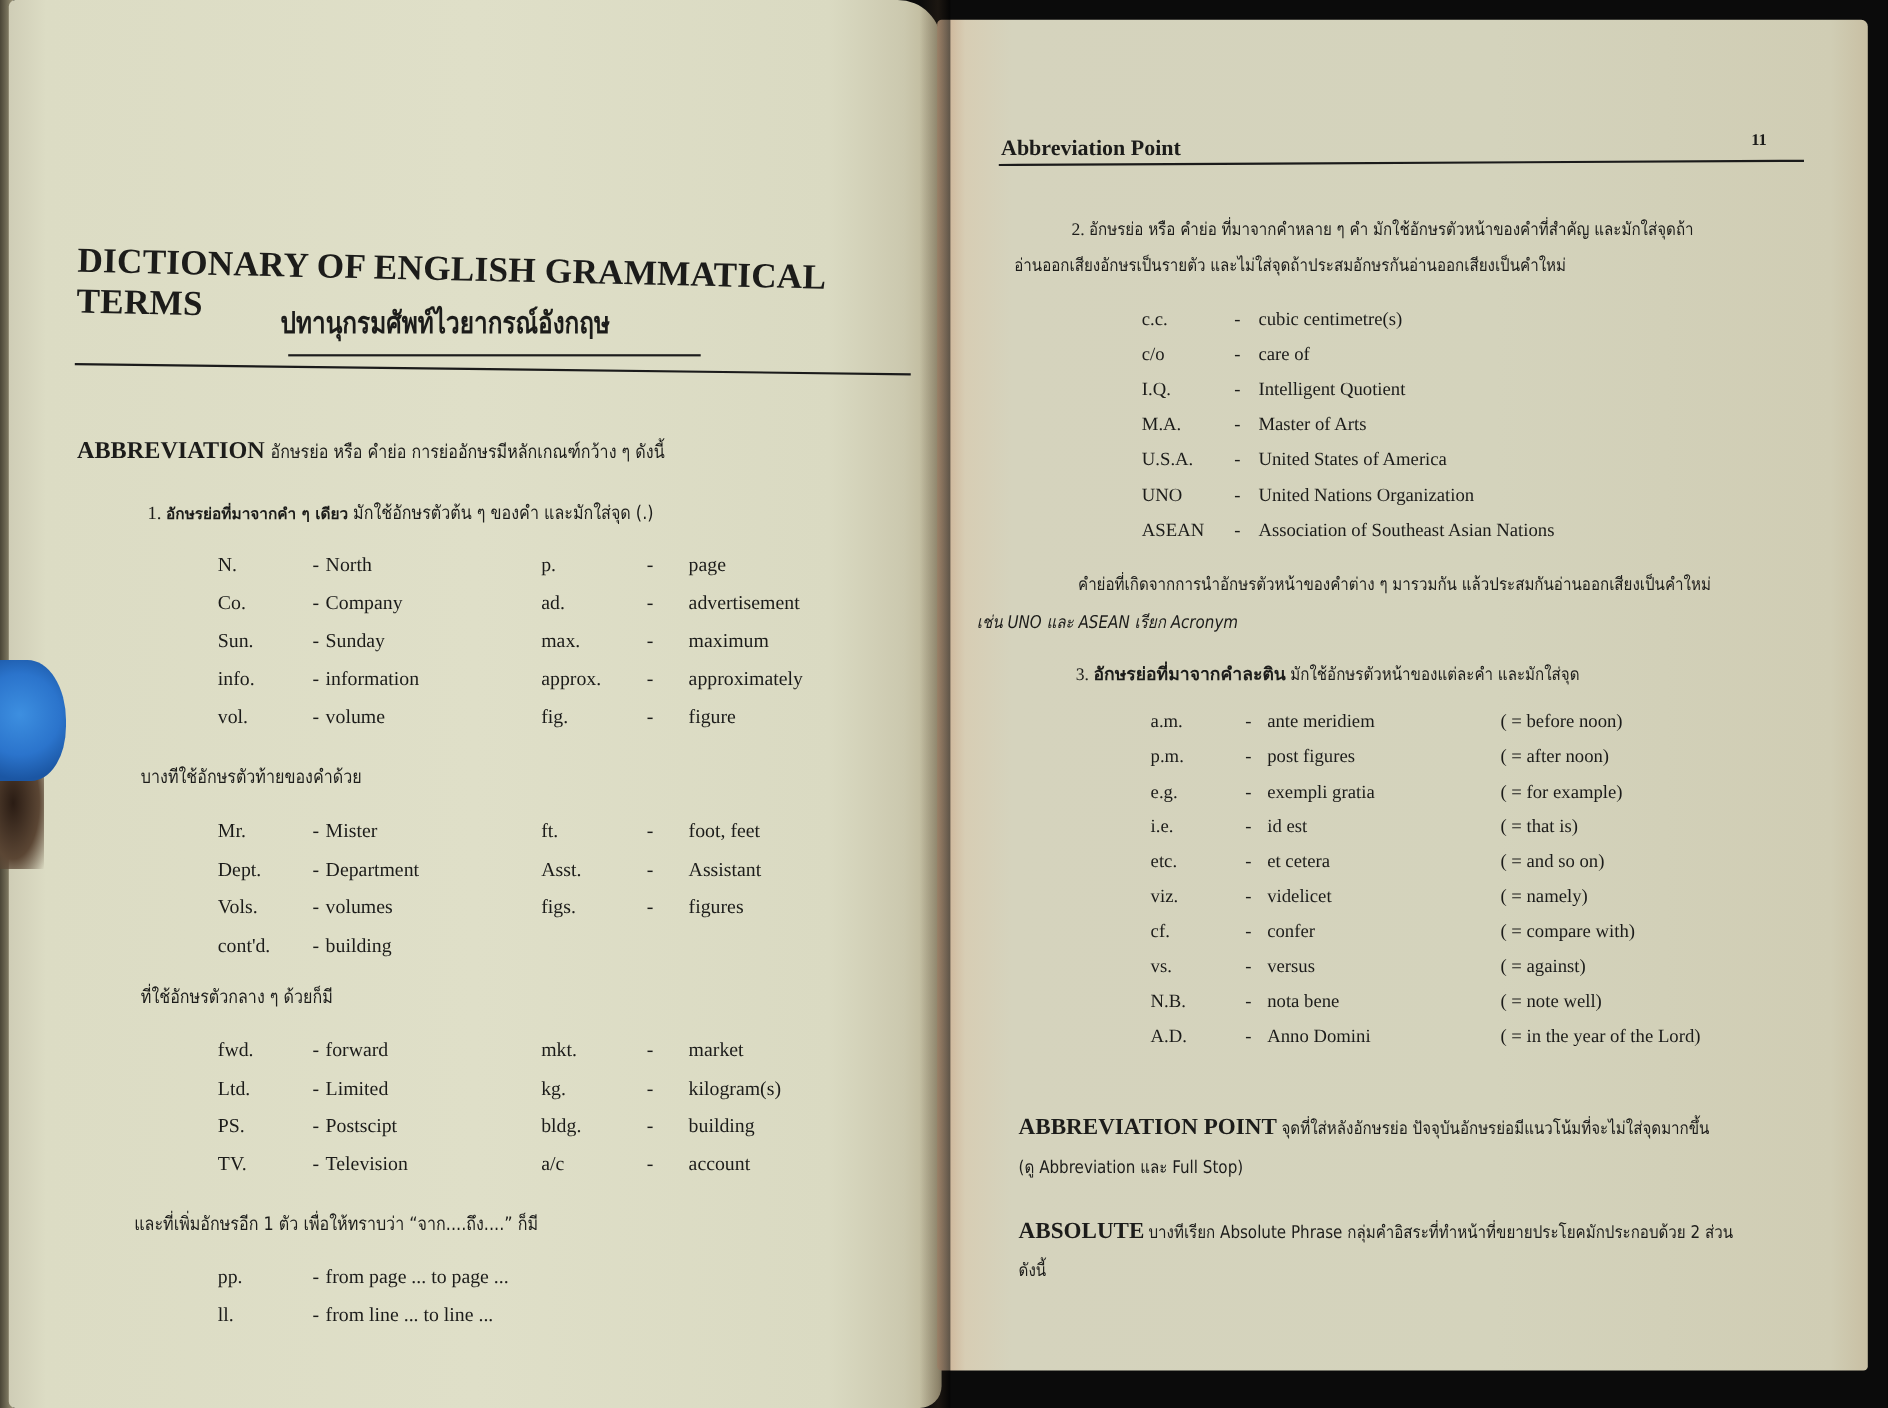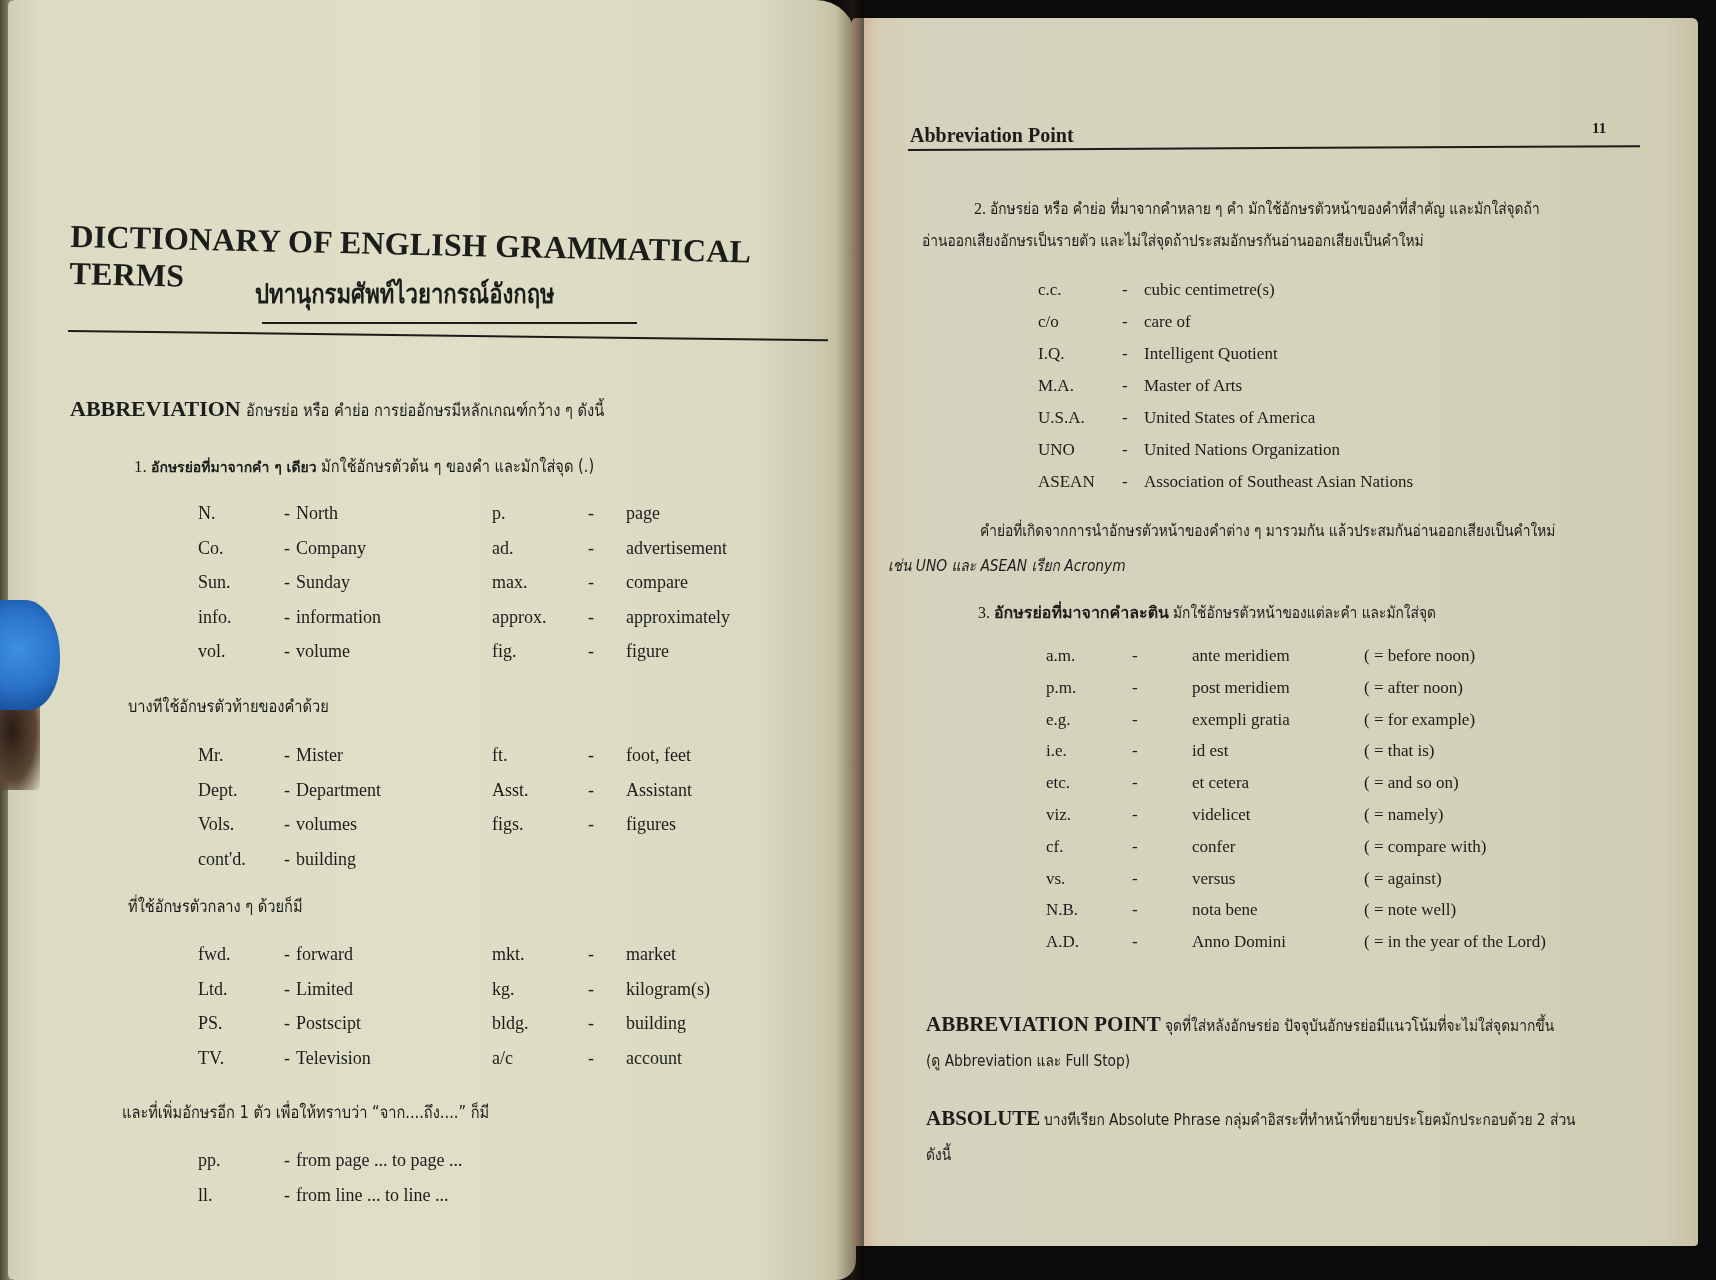--- a/index.html
+++ b/index.html
@@ -63,21 +63,21 @@
 
   .para { position:absolute; white-space: nowrap; }
   .list2 { position:absolute; left: 1038px; font-size: 17px; }
   .list2 .row { position: relative; height: 32px; }
   .list2 .row span { position:absolute; top:0; white-space: nowrap; }
   .l-abbr { left: 0; } .l-dash { left: 84px; } .l-full { left: 106px; }
 
   .list3 { position:absolute; left: 1046px; font-size: 17px; }
   .list3 .row { position: relative; height: 31.8px; }
   .list3 .row span { position:absolute; top:0; white-space: nowrap; }
-  .m-abbr { left: 0; font-family: Liberation Serif, serif; } .m-dash { left: 86px; } .m-full { left: 106px; margin-left: 40px; } .m-gloss { left: 318px; }
+  .m-abbr { left: 0; font-family: Liberation Serif, serif; } .m-dash { left: 86px; } .m-full { left: 106px; } .m-gloss { left: 318px; }
 
   .term-bold { font-weight: bold; font-size: 21px; }
 </style>
 </head>
 <body>
 
 <div class="left-edge"></div>
 
 <div class="page page-left"></div>
 <div class="pompom-shadow"></div>
@@ -115,21 +115,21 @@
       <span class="c4">ad.</span>
       <span class="c5">-</span>
       <span class="c6">advertisement</span>
     </div>
   <div class="row">
       <span class="c1">Sun.</span>
       <span class="c2">-</span>
       <span class="c3">Sunday</span>
       <span class="c4">max.</span>
       <span class="c5">-</span>
-      <span class="c6">compare</span>
+      <span class="c6">maximum</span>
     </div>
   <div class="row">
       <span class="c1">info.</span>
       <span class="c2">-</span>
       <span class="c3">information</span>
       <span class="c4">approx.</span>
       <span class="c5">-</span>
       <span class="c6">approximately</span>
     </div>
   <div class="row">
@@ -303,21 +303,21 @@
 <div class="list3" style="top:646px;">
   <div class="row">
       <span class="m-abbr">a.m.</span>
       <span class="m-dash">-</span>
       <span class="m-full">ante meridiem</span>
       <span class="m-gloss">( = before noon)</span>
     </div>
   <div class="row">
       <span class="m-abbr">p.m.</span>
       <span class="m-dash">-</span>
-      <span class="m-full">post meridiem</span>
+      <span class="m-full">post figures</span>
       <span class="m-gloss">( = after noon)</span>
     </div>
   <div class="row">
       <span class="m-abbr">e.g.</span>
       <span class="m-dash">-</span>
       <span class="m-full">exempli gratia</span>
       <span class="m-gloss">( = for example)</span>
     </div>
   <div class="row">
       <span class="m-abbr">i.e.</span>

